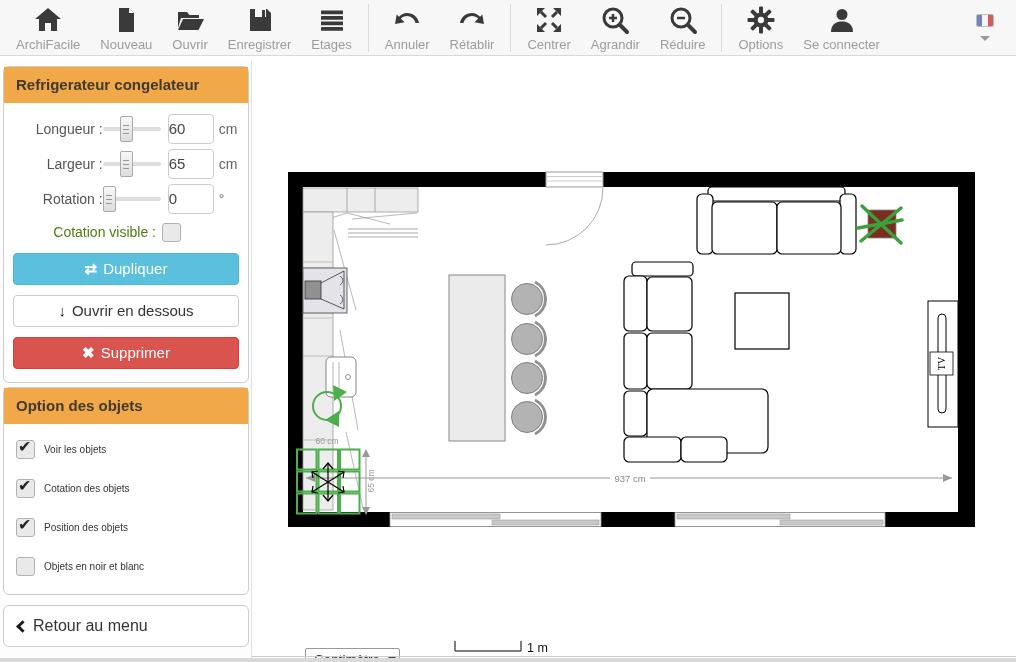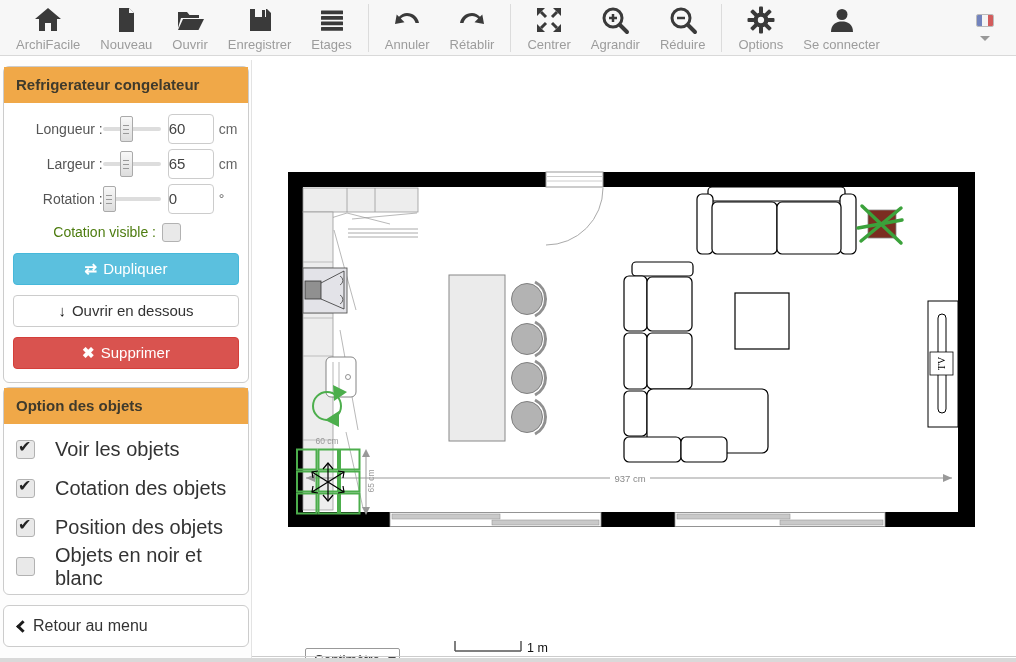--- a/index.html
+++ b/index.html
@@ -51,21 +51,21 @@
               border-radius:3px; position:relative; cursor:pointer; flex:none; }
   .checkbox .mark { position:absolute; left:1px; top:-4px; font-size:16px; color:#222; }
   .btn { display:block; width:226px; margin:7px auto 10px; height:32px; border-radius:4px;
          font-size:15px; text-align:center; line-height:30px; cursor:pointer; }
   .btn .bicon { font-weight:bold; margin-right:6px; }
   .btn-info { background:#5bc0de; border:1px solid #46b8da; color:#fff; }
   .btn-default { background:#fff; border:1px solid #ccc; color:#333; }
   .btn-default .bicon { color:#111; }
   .btn-danger { background:#d9534f; border:1px solid #d43f3a; color:#fff; margin-bottom:13px; }
   .chk-row { display:flex; align-items:center; height:39px; padding-left:12px; }
-  .chk-row .clabel { font-size:20px; color:#333; margin-left:20px; }
+  .chk-row .clabel { font-size:10px; color:#333; margin-left:9px; }
   .panel2 .chk-list { padding:6px 0 8px; }
   .back-chevron { width:9px; height:9px; border-left:3px solid #1c1c1c; border-bottom:3px solid #1c1c1c;
                   transform:rotate(45deg); margin-right:6px; flex:none; }
   .collapse-btn { position:absolute; left:252px; top:629px; width:22px; height:30px;
                   background:#f0a848; border-radius:0 4px 4px 0; cursor:pointer;
                   display:flex; align-items:center; justify-content:center; }
   .collapse-btn i { width:7px; height:7px; border-left:3px solid #4a3418; border-bottom:3px solid #4a3418;
                     transform:rotate(45deg); margin-left:3px; }
 
   

